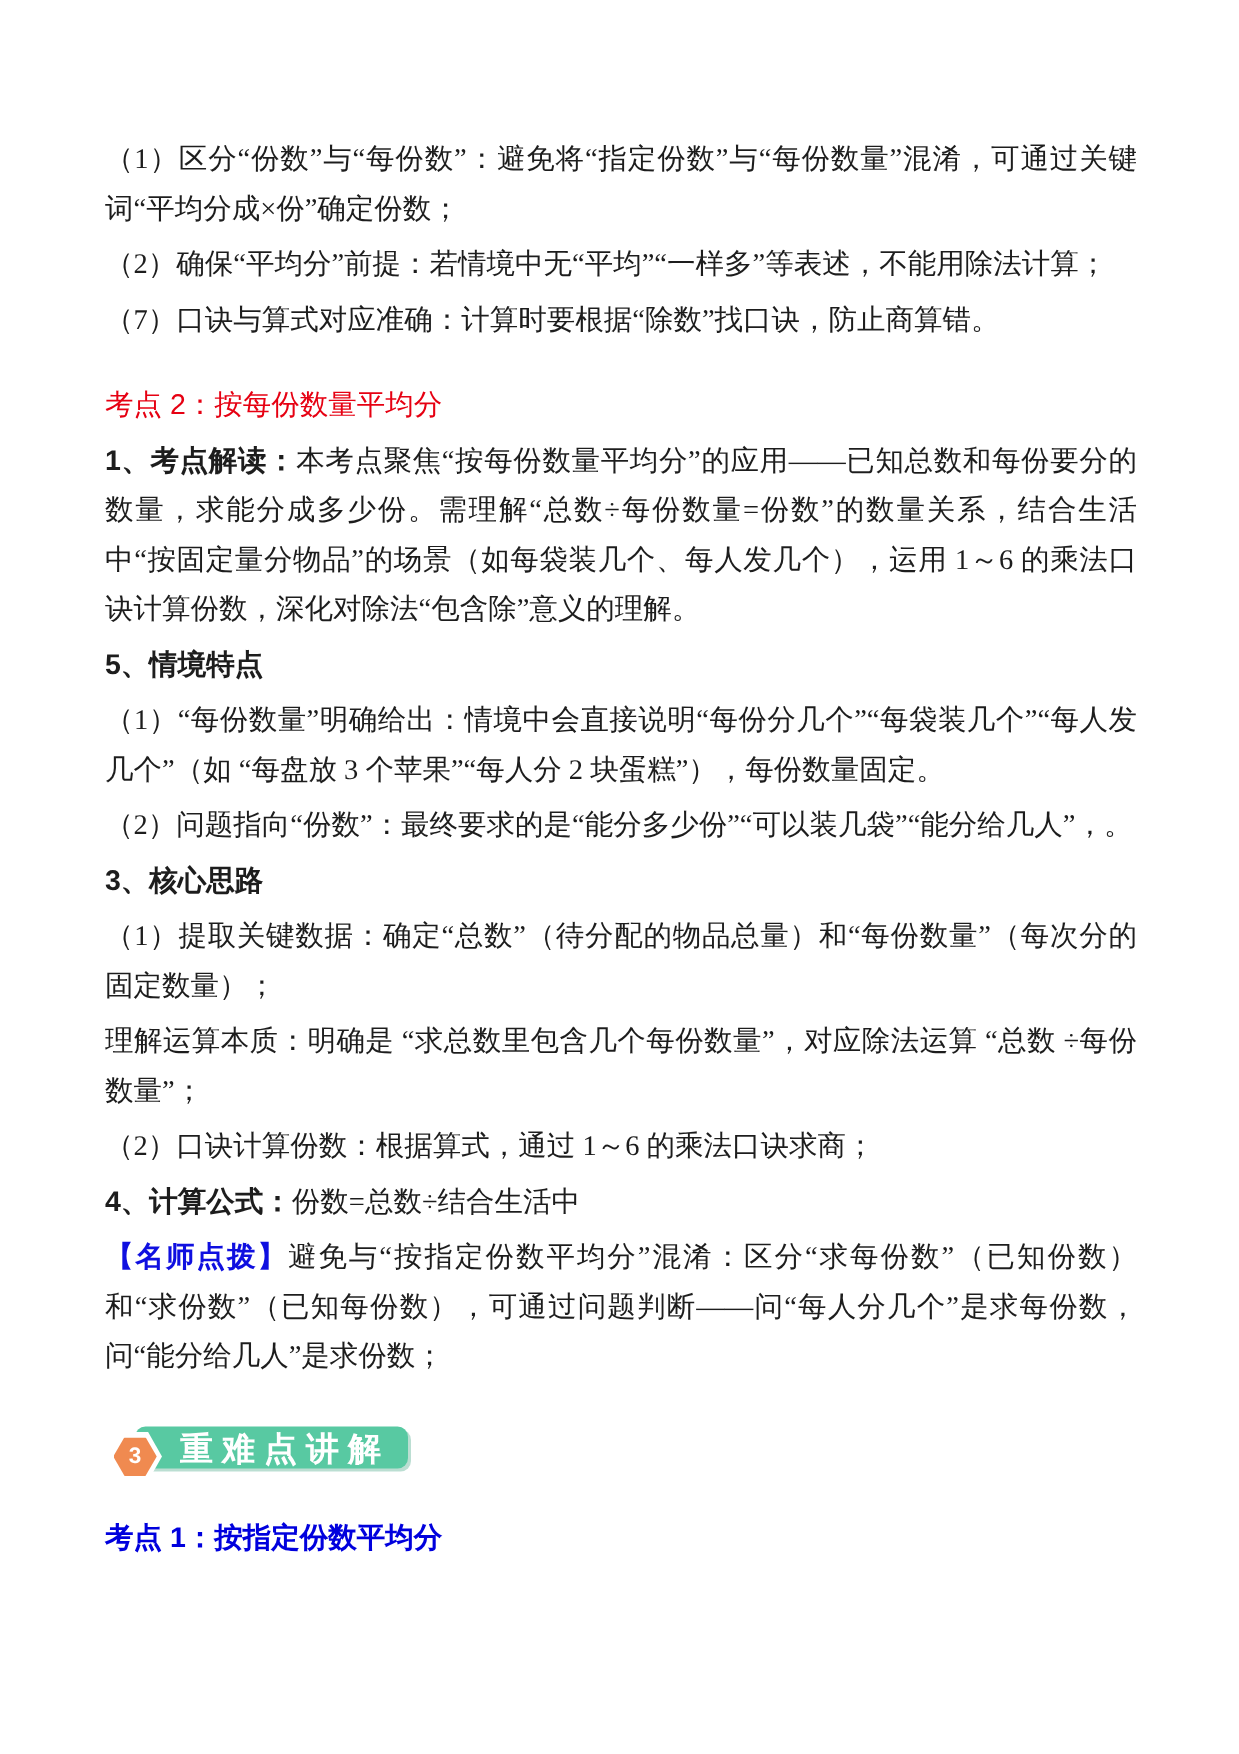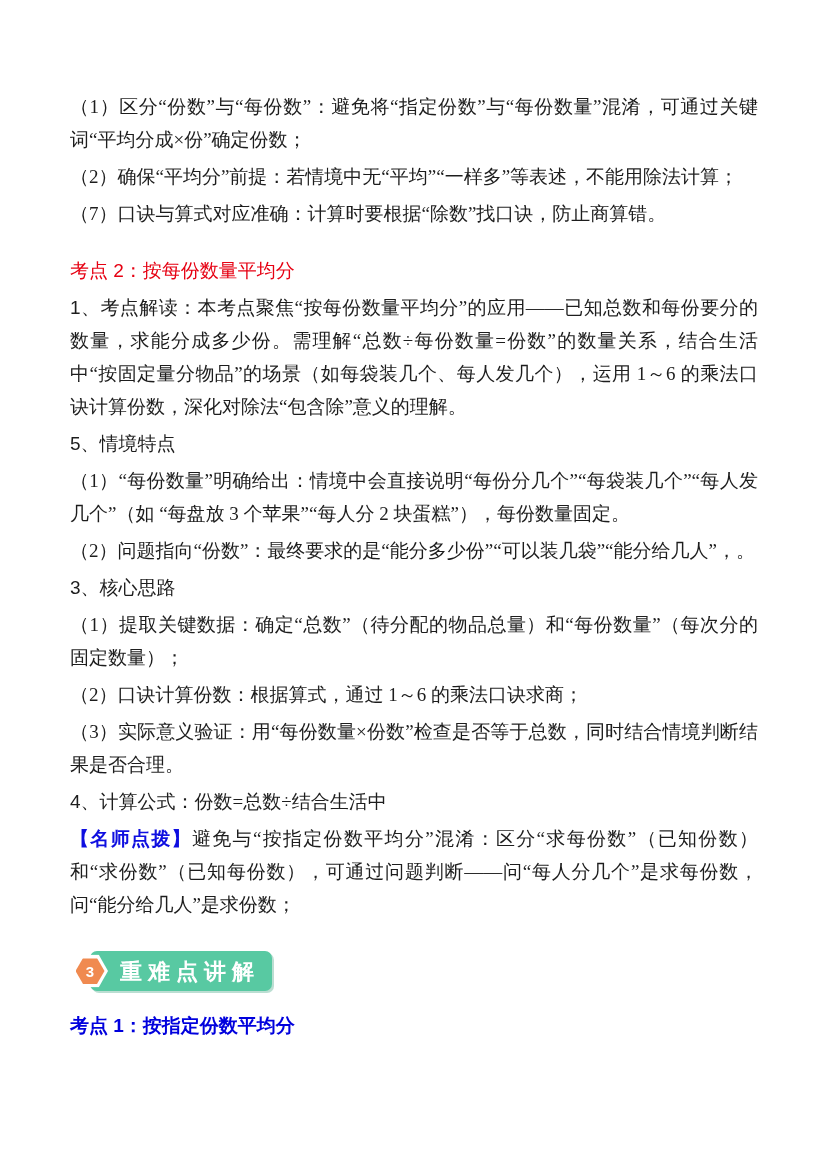--- a/index.html
+++ b/index.html
@@ -24,21 +24,21 @@
     font-family: "Liberation Sans", "DejaVu Sans", sans-serif;
     margin: 24px 0 4px 0;
   }
   .heading-blue {
     color: #0000dd;
     font-weight: bold;
     font-family: "Liberation Sans", "DejaVu Sans", sans-serif;
     margin: 6px 0 6px 0;
   }
   .sub-bold {
-    font-weight: normal;
+    font-weight: bold;
     font-family: "Liberation Sans", "DejaVu Sans", sans-serif;
   }
   .tip-label {
     color: #0f0fe0;
     font-weight: bold;
     font-family: "Liberation Sans", "DejaVu Sans", sans-serif;
     margin-top: 33px;
   }
   .example-label {
     color: #e60012;
@@ -48,21 +48,21 @@
   
   .banner-wrap {
     position: relative;
     height: 40px;
     margin: 30px 0 18px 2px;
   }
   .banner-box {
     position: absolute;
     left: 18px;
     top: 0;
-    height: 40px;
+    height: 28px;
     background: #58c9a2;
     border-radius: 7px;
     color: #ffffff;
     font-size: 22px;
     font-weight: bold;
     font-family: "Liberation Sans", "DejaVu Sans", sans-serif;
     letter-spacing: 6px;
     padding: 0 12px 0 30px;
     display: flex;
     align-items: center;
@@ -108,22 +108,22 @@
   <p class="heading-red">考点 2：按每份数量平均分</p>
 
   <p><span class="sub-bold">1、考点解读：</span><span>本考点聚焦“按每份数量平均分”的应用——已知总数和每份要分的数量，求能分成多少份。需理解“总数÷每份数量=份数”的数量关系，结合生活中“按固定量分物品”的场景（如每袋装几个、每人发几个），运用 1～6 的乘法口诀计算份数，深化对除法“包含除”意义的理解。</span></p>
 
   <p class="sub-bold">5、情境特点</p>
   <p>（1）“每份数量”明确给出：情境中会直接说明“每份分几个”“每袋装几个”“每人发几个”（如 “每盘放 3 个苹果”“每人分 2 块蛋糕”），每份数量固定。</p>
   <p>（2）问题指向“份数”：最终要求的是“能分多少份”“可以装几袋”“能分给几人”，。</p>
 
   <p class="sub-bold">3、核心思路</p>
   <p>（1）提取关键数据：确定“总数”（待分配的物品总量）和“每份数量”（每次分的固定数量）；</p>
+  <p>理解运算本质：明确是 “求总数里包含几个每份数量”，对应除法运算 “总数 ÷每份数量”；</p>
   <p>（2）口诀计算份数：根据算式，通过 1～6 的乘法口诀求商；</p>
-  <p>（3）实际意义验证：用“每份数量×份数”检查是否等于总数，同时结合情境判断结果是否合理。</p>
 
   <p><span class="sub-bold">4、计算公式：</span><span>份数=总数÷结合生活中</span></p>
 
   <p><span class="tip-label">【名师点拨】</span><span>避免与“按指定份数平均分”混淆：区分“求每份数”（已知份数）和“求份数”（已知每份数），可通过问题判断——问“每人分几个”是求每份数，问“能分给几人”是求份数；</span></p>
 
   <div class="banner-wrap">
     <span class="hexagon-outer">
       <span class="hexagon-inner">3</span>
     </span>
     <span class="banner-box">重难点讲解</span>

